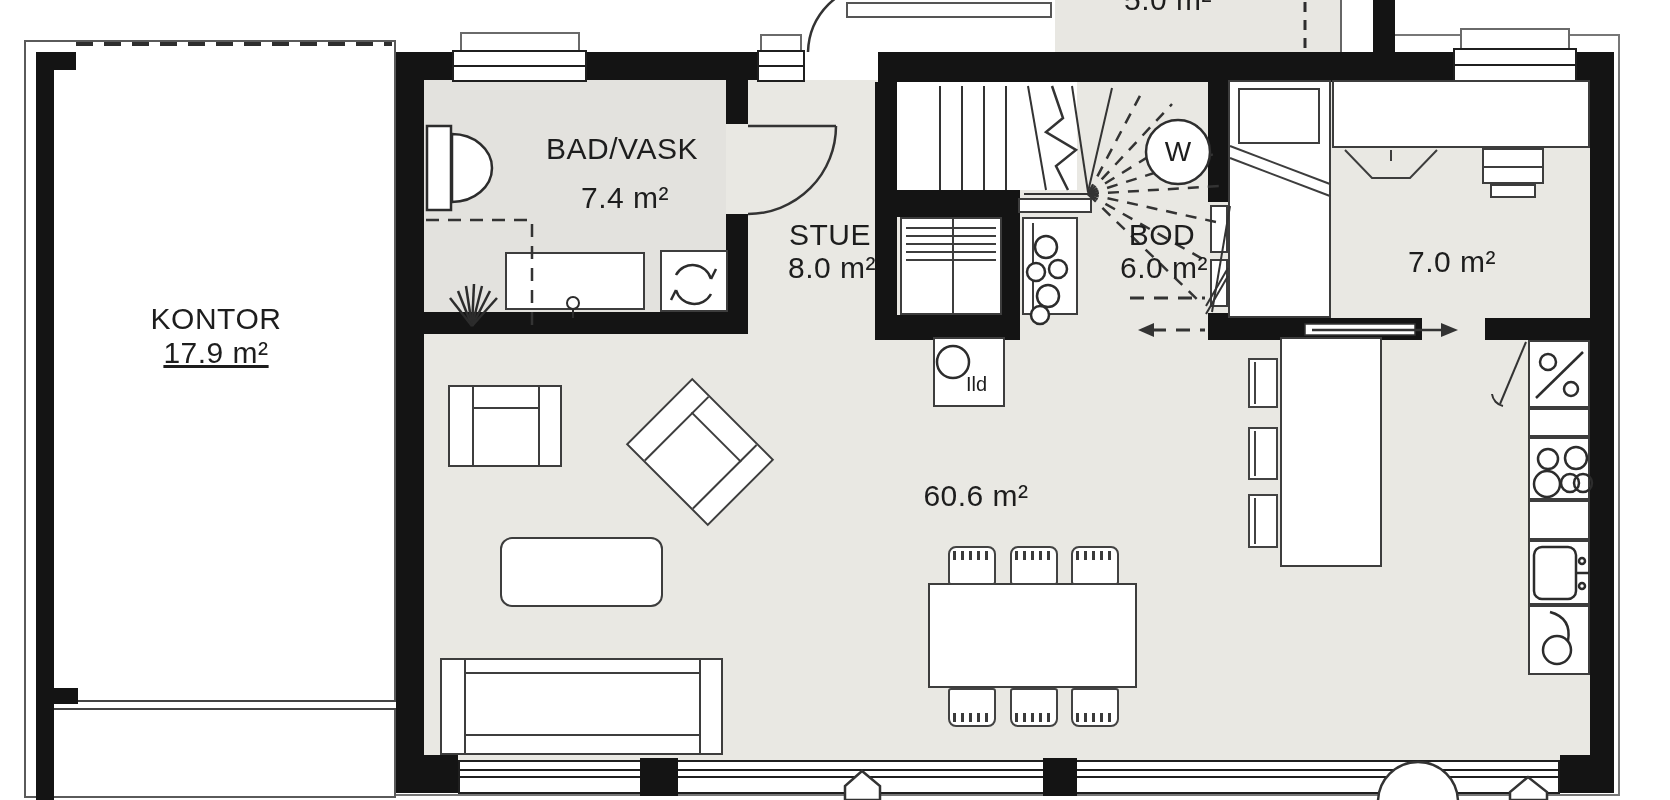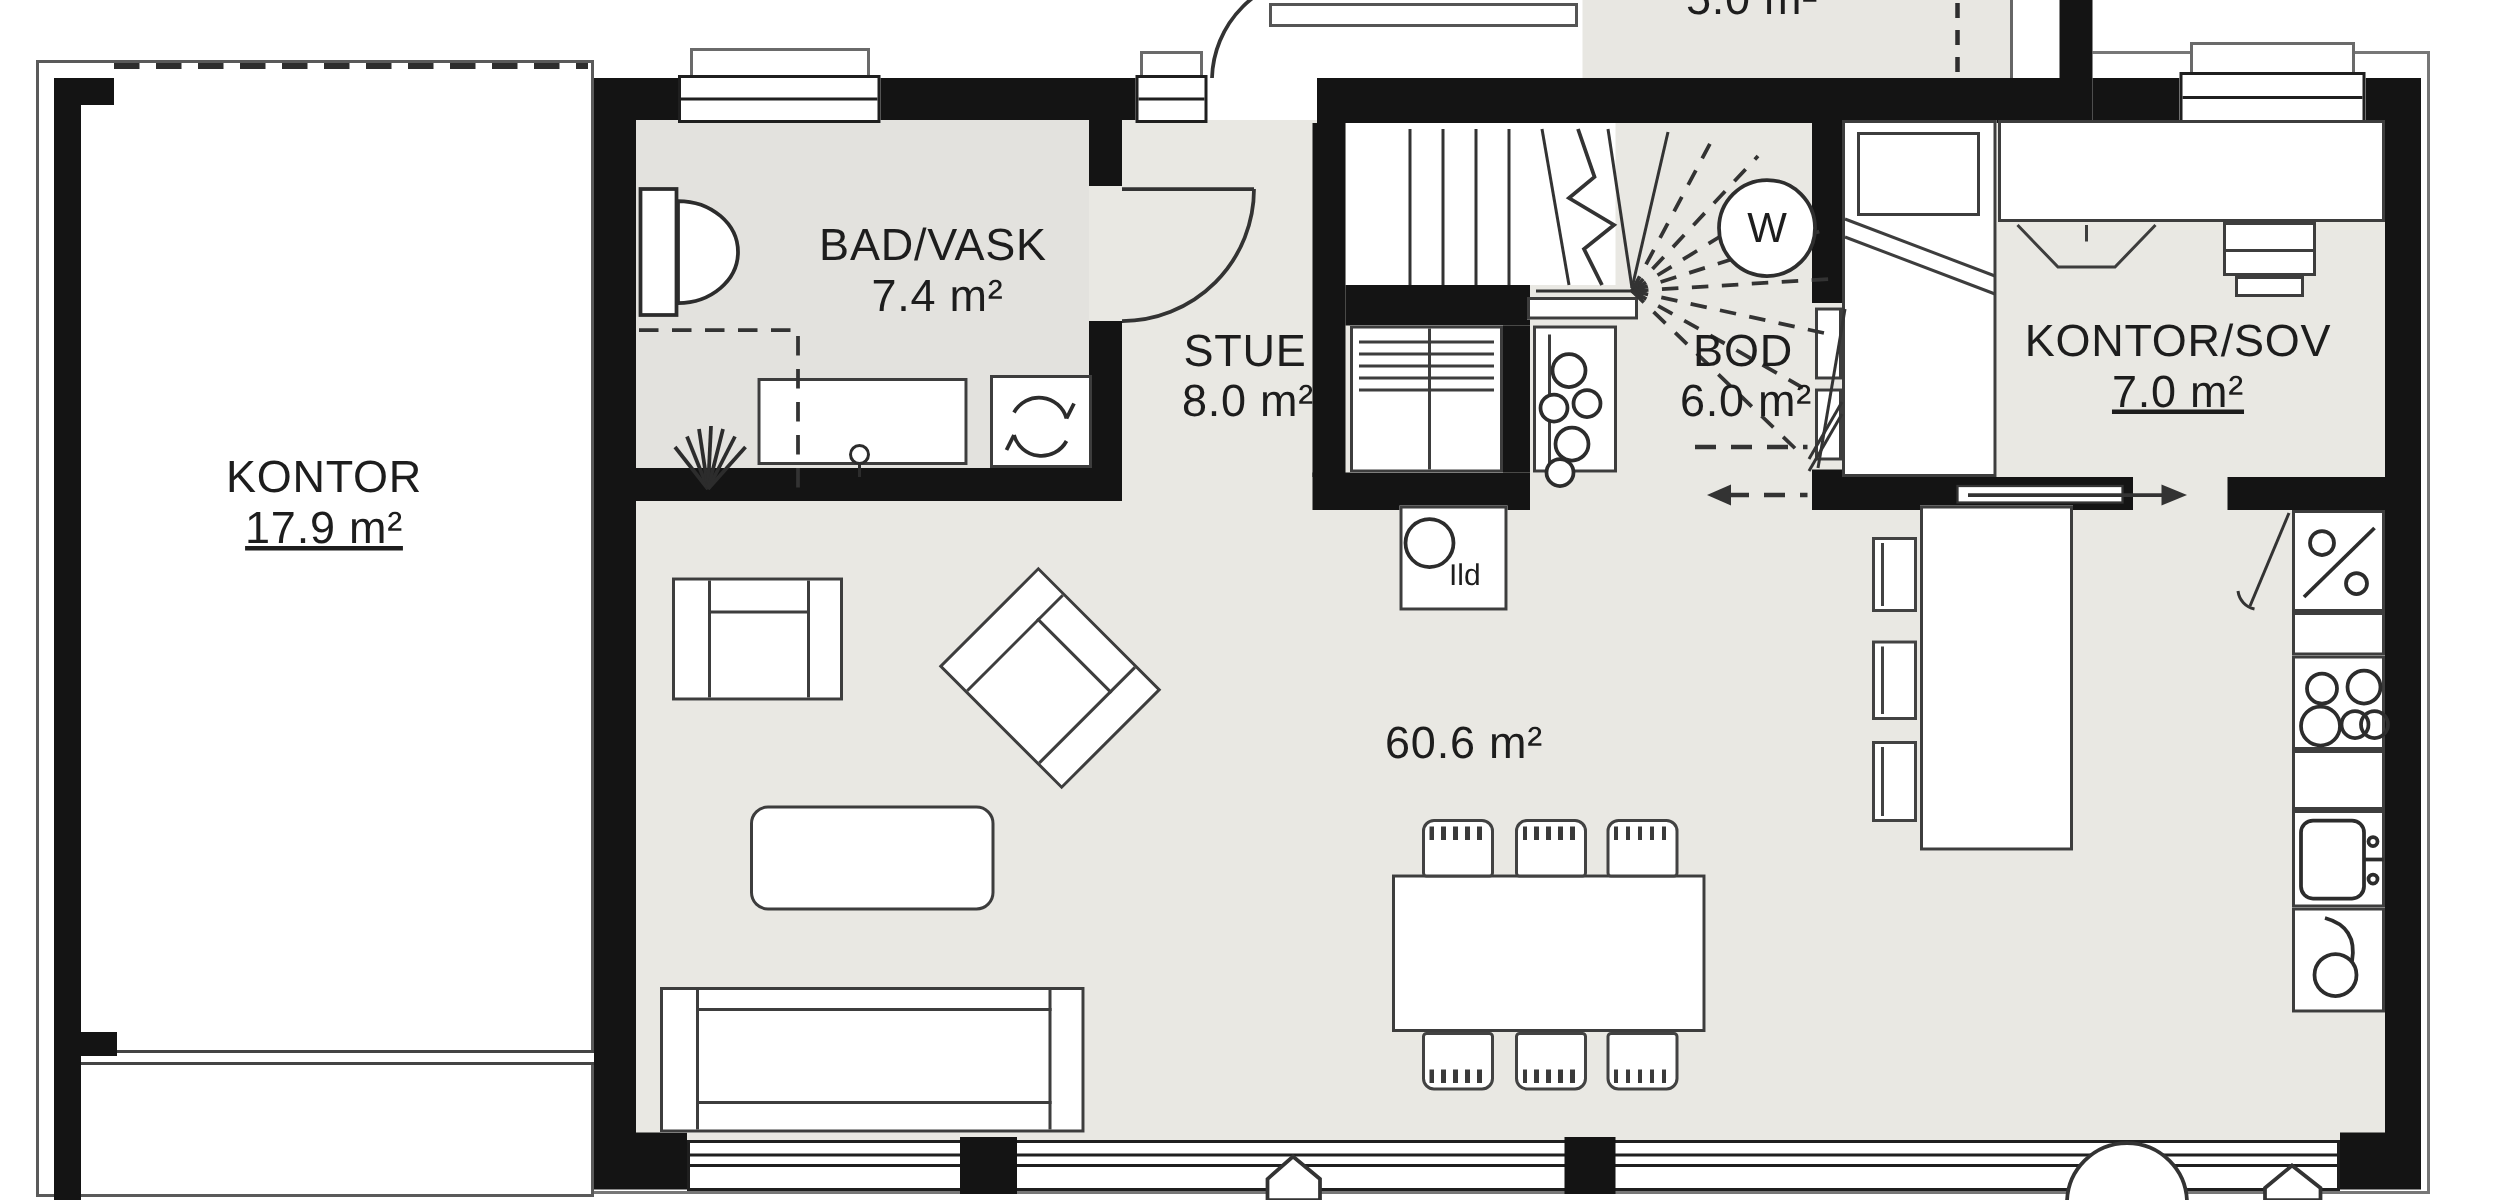--- a/index.html
+++ b/index.html
@@ -302,30 +302,29 @@
     <path d="M1391,150 V161" stroke="#3d3d3d" stroke-width="2" fill="none"></path>
 
     <circle cx="1418" cy="802" r="40" fill="#fff" stroke="#333" stroke-width="2.5"></circle>
     <polygon points="845,800 845,786 862,771 880,786 880,800" fill="#fff" stroke="#333" stroke-width="2.5"></polygon>
     <polygon points="1510,800 1510,792 1528,777 1547,792 1547,800" fill="#fff" stroke="#333" stroke-width="2.5"></polygon>
   </svg>
 
   <div class="rname" style="left:216px;top:303px;">KONTOR</div>
   <div class="rarea" style="left:216px;top:337px;text-decoration:underline;">17.9 m²</div>
 
-  <div class="rname" style="left:622px;top:148px;">BAD/VASK</div>
+  <div class="rname" style="left:622px;top:133px;">BAD/VASK</div>
   <div class="rarea" style="left:625px;top:182px;">7.4 m²</div>
 
   <div class="rname" style="left:830px;top:219px;">STUE</div>
   <div class="rarea" style="left:832px;top:252px;">8.0 m²</div>
 
   <div class="rname" style="left:1162px;top:219px;">BOD</div>
   <div class="rarea" style="left:1164px;top:252px;">6.0 m²</div>
 
-  <div class="rname" style="left:1452px;top:212px;">KONTOR/SOV</div>
-  <div class="rarea" style="left:1452px;top:246px;text-decoration:underline;">7.0 m²</div>
+  <div class="rarea" style="left:1452px;top:246px;">7.0 m²</div>
 
   <div class="rarea" style="left:976px;top:480px;">60.6 m²</div>
 
   <div class="rarea" style="left:1168px;top:-16px;">5.0 m²</div>
 
   <div class="w-label" style="left:1178px;top:136px;">W</div>
 </div>
 
 </body></html>

